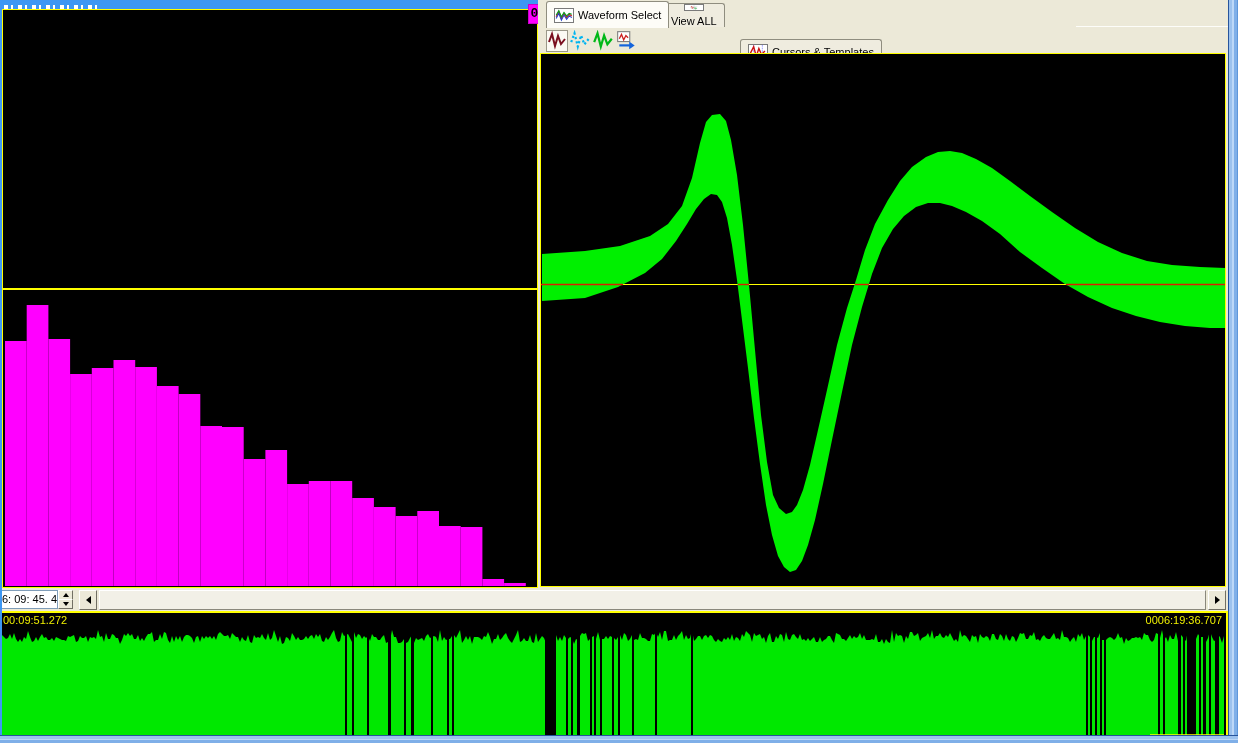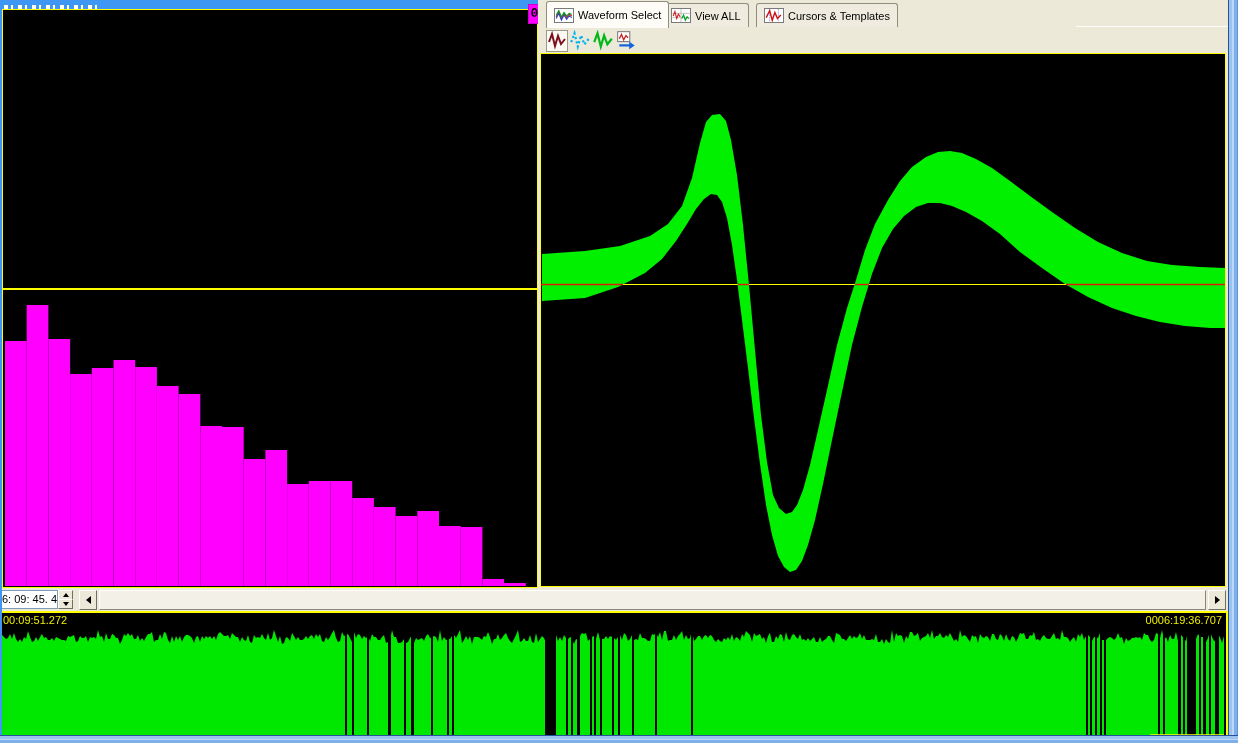--- a/index.html
+++ b/index.html
@@ -26,22 +26,22 @@
 
   
   #tab-area{left:538px;top:0;width:690px;height:66px;background:#ece9d8;}
   #tab-underline{left:538px;top:26px;width:690px;height:1px;background:#fdfdf9;}
   .tab{position:absolute;top:3px;height:24px;background:#efecdf;border:1px solid #8f8d7f;border-bottom:none;
     border-radius:3px 3px 0 0;display:flex;align-items:center;gap:4px;padding:0 7px;box-sizing:border-box;
     font-size:11px;color:#000;}
   .tab.active{top:1px;height:27px;background:#fdfcf7;z-index:3;}
   .tab .ticon{width:20px;height:15px;background:#fff;border:1px solid #7a7a7a;box-sizing:border-box;}
   #tab-waveform-select{left:8px;}
-  #tab-view-all{left:125px;}
-  #tab-cursors-templates{left:218px;}
+  #tab-view-all{left:125px;flex-direction:column;}
+  #tab-cursors-templates{left:202px;margin-top:36px;}
 
   
   .tbtn{position:absolute;top:30px;width:22px;height:22px;background:#ece9d8;box-sizing:border-box;}
   .tbtn.pressed{background:#fbfaf3;border:1px solid #9a9888;}
   #tbtn-1{left:8px;} #tbtn-2{left:31px;} #tbtn-3{left:54px;} #tbtn-4{left:78px;}
 
   
   #right-panel{left:540px;top:53px;width:686px;height:534px;background:#000;border:1px solid #ffff00;box-sizing:border-box;}
   #template-chart{left:541px;top:54px;width:684px;height:532px;}
 

